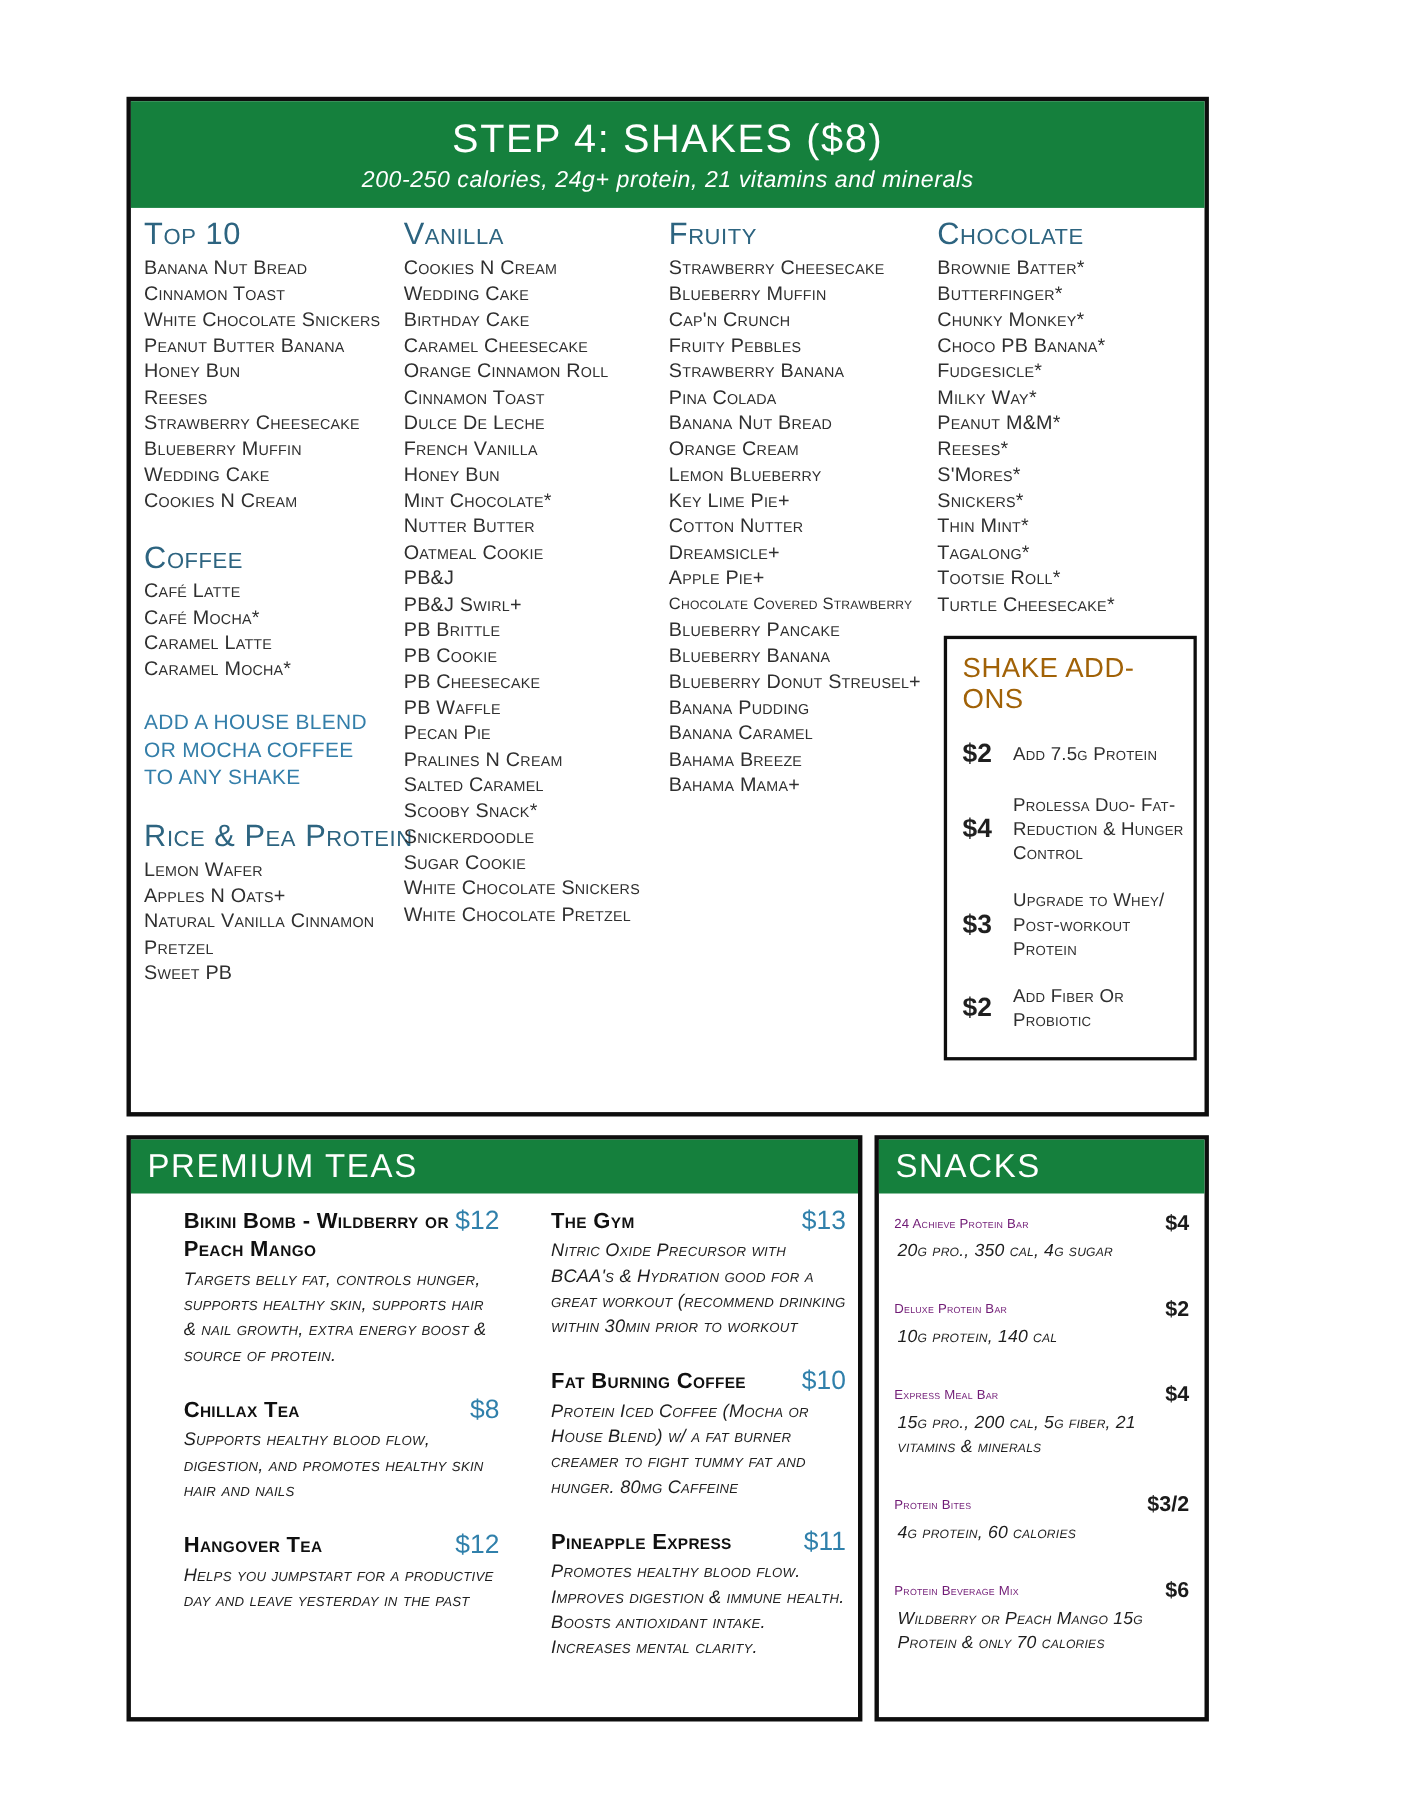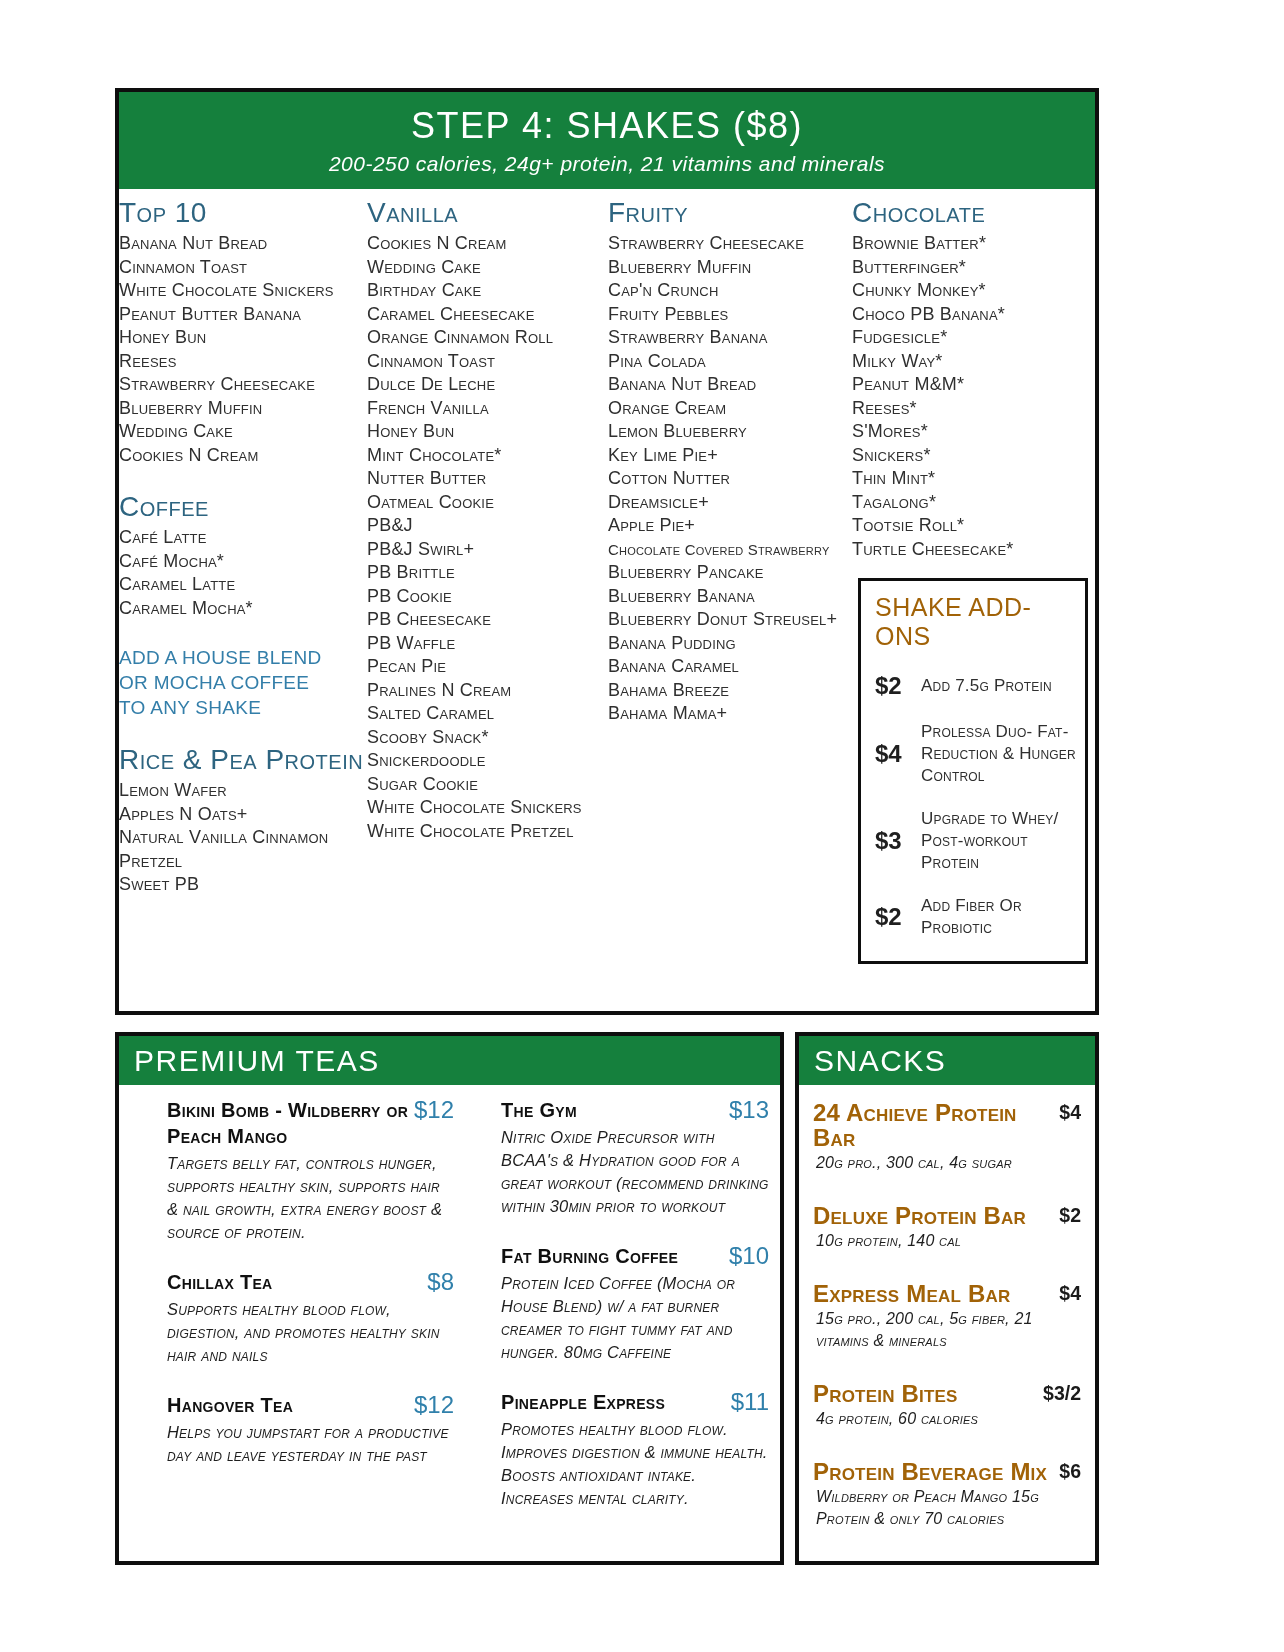--- a/index.html
+++ b/index.html
@@ -64,42 +64,42 @@
   }
   .tea-price { font-size:24px; line-height:26px; color:#3080ab; font-weight:500; }
   .tea-desc {
     margin-top:3px; font-size:16.5px; line-height:23px; font-style:italic;
     font-variant:small-caps; color:#1e1e1e; letter-spacing:0.2px;
   }
   .snacks-body { padding:15px 14px 0 14px; }
   .snack-item { margin-bottom:29px; }
   .snack-name-row { display:flex; justify-content:space-between; align-items:flex-start; }
   .snack-name {
-    font-size:24px; line-height:25px; font-weight:700; font-variant:small-caps;
-    color:#a16207; letter-spacing:0.2px;
+    font-size:12px; line-height:25px; font-weight:400; font-variant:small-caps;
+    color:#701a75; letter-spacing:0.2px;
   }
   .snack-price { font-size:19.5px; line-height:25px; font-weight:600; color:#1b1b1b; }
   .snack-desc {
     margin-top:2px; padding-left:3px; font-size:16px; line-height:22px;
     font-style:italic; font-variant:small-caps; color:#1e1e1e; letter-spacing:0.2px;
   }
 </style>
 </head>
 <body>
 
 <div class="page">
 
   <div class="panel shakes-panel">
     <div class="gray-band shakes-head">
       <div class="shakes-title">STEP 4: SHAKES ($8)</div>
       <div class="shakes-sub">200-250 calories, 24g+ protein, 21 vitamins and minerals</div>
     </div>
     <div class="shakes-body">
 
-      <div class="mcol" style="left:0">
+      <div class="mcol" style="left:12px">
         <div class="msec">
           <div class="mhead">Top 10</div>
           <div>
               <div class="mi">Banana Nut Bread</div>
               <div class="mi">Cinnamon Toast</div>
               <div class="mi">White Chocolate Snickers</div>
               <div class="mi">Peanut Butter Banana</div>
               <div class="mi">Honey Bun</div>
               <div class="mi">Reeses</div>
               <div class="mi">Strawberry Cheesecake</div>
@@ -297,21 +297,21 @@
   <div class="panel snacks-panel">
     <div class="gray-band band-head">
       <div class="band-title">SNACKS</div>
     </div>
     <div class="snacks-body">
         <div class="snack-item">
           <div class="snack-name-row">
             <div class="snack-name">24 Achieve Protein Bar</div>
             <div class="snack-price">$4</div>
           </div>
-          <div class="snack-desc">20g pro., 300 cal, 4g sugar</div>
+          <div class="snack-desc">20g pro., 350 cal, 4g sugar</div>
         </div>
         <div class="snack-item">
           <div class="snack-name-row">
             <div class="snack-name">Deluxe Protein Bar</div>
             <div class="snack-price">$2</div>
           </div>
           <div class="snack-desc">10g protein, 140 cal</div>
         </div>
         <div class="snack-item">
           <div class="snack-name-row">

